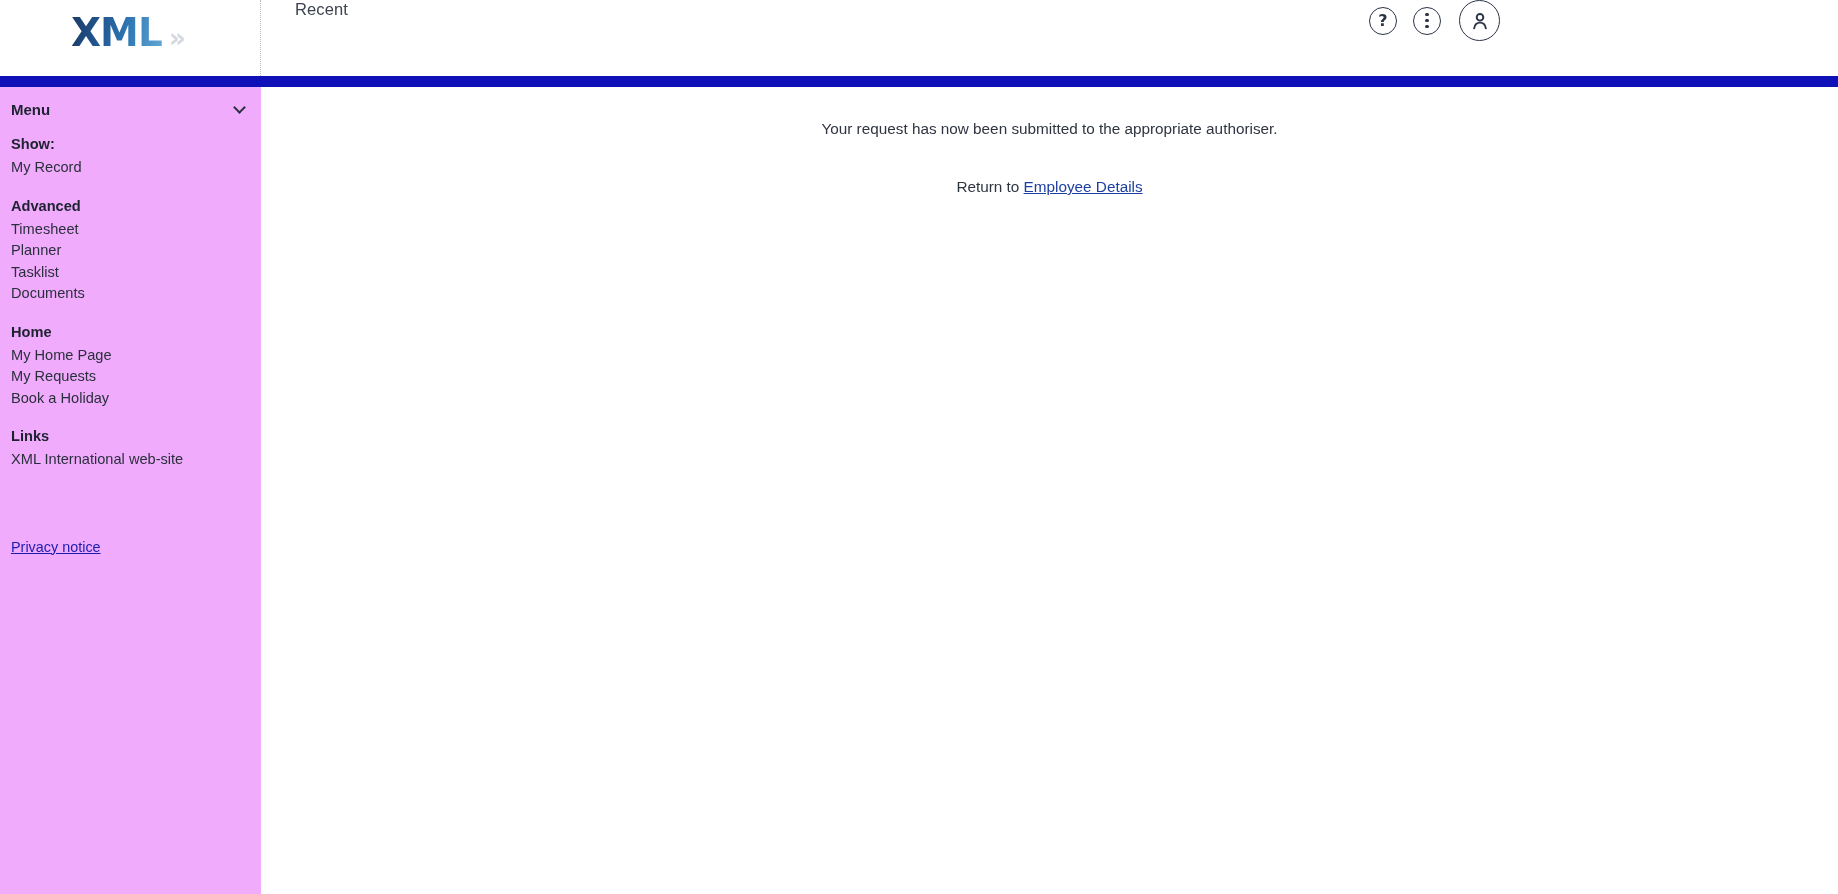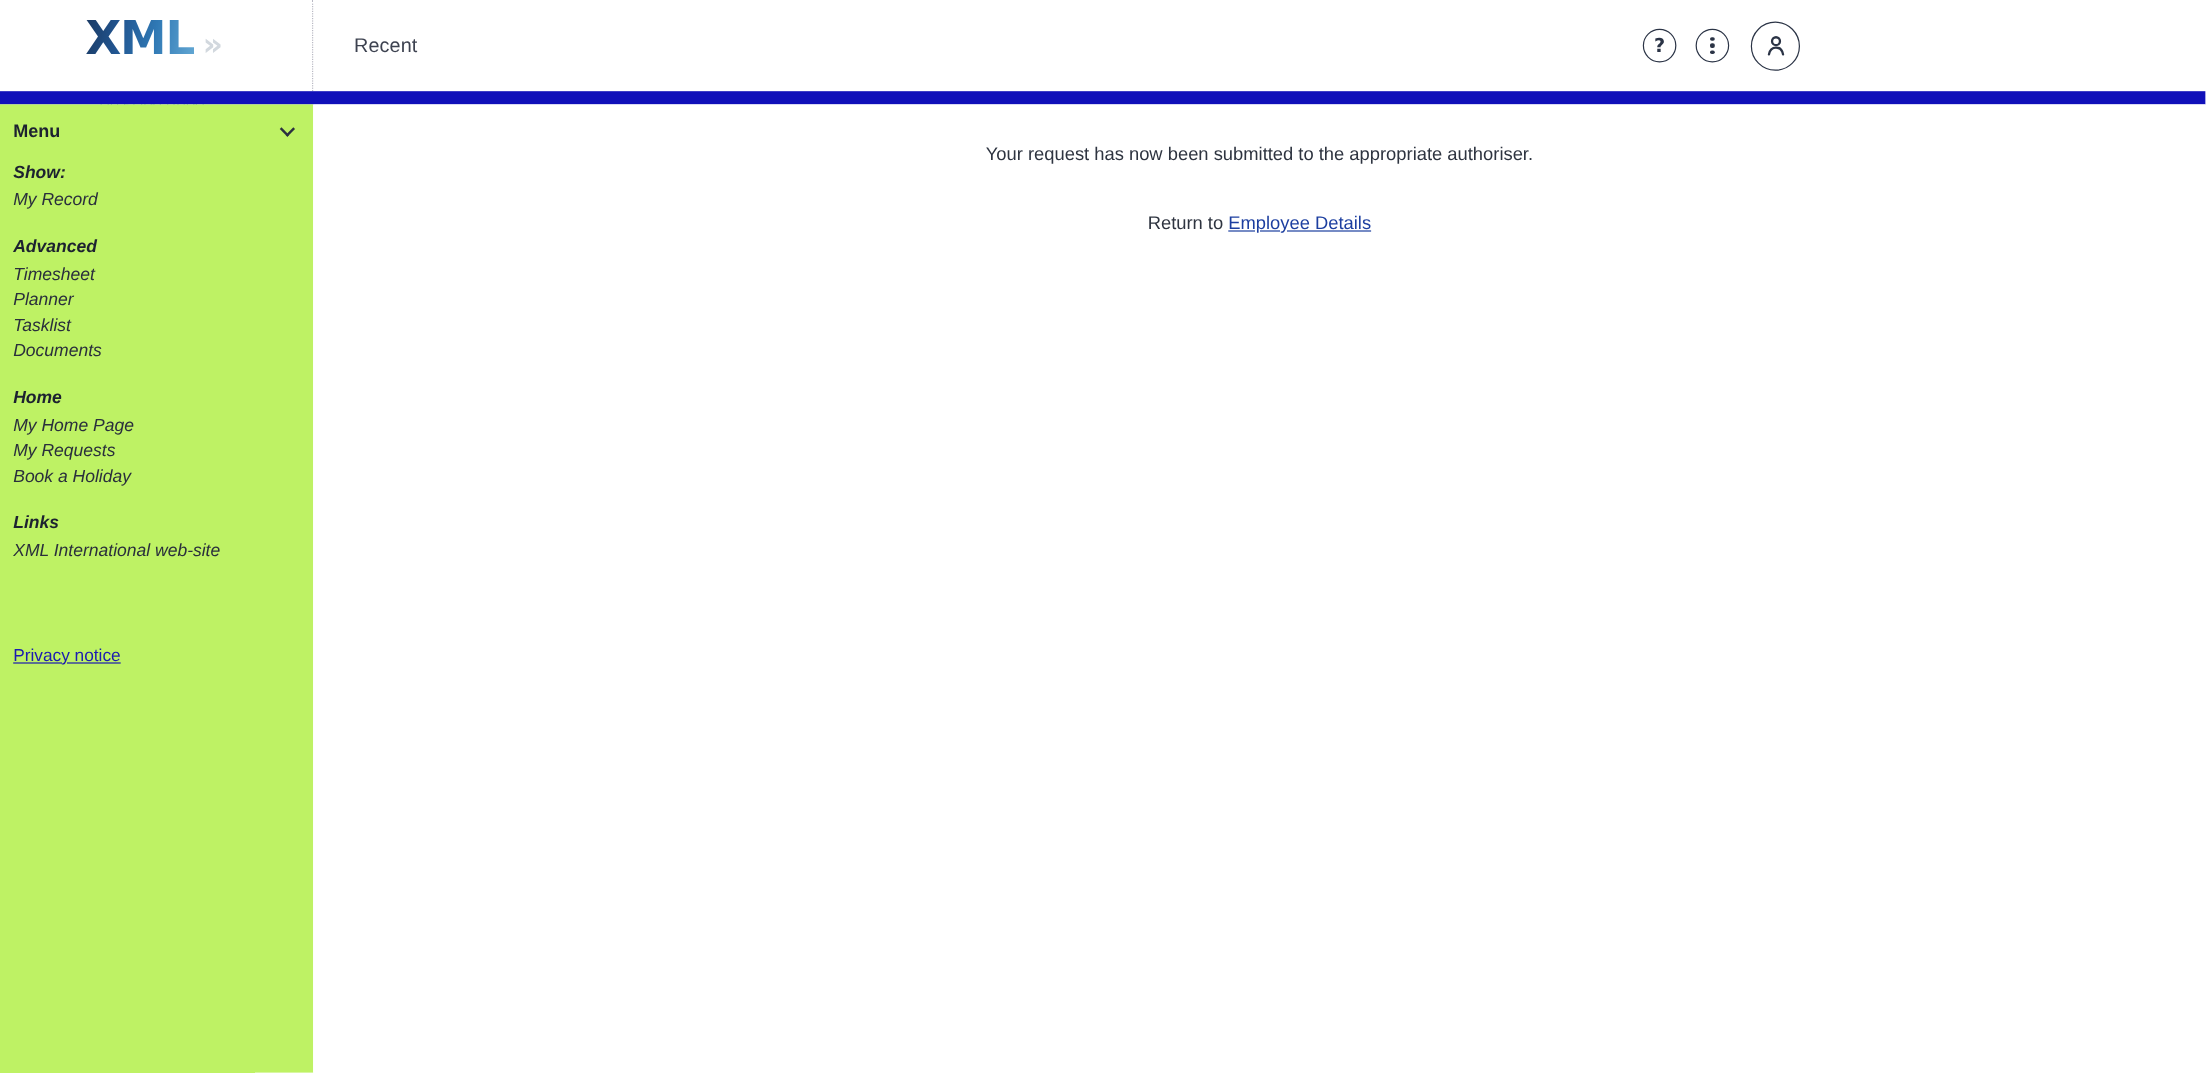--- a/index.html
+++ b/index.html
@@ -20,21 +20,21 @@
   }
 
   
   .topbar {
     position: absolute;
     left: 0; top: 0;
     width: 1522px;
     height: 76px;
     background: #ffffff;
     display: flex;
-    align-items: center;
+    align-items: flex-start;
   }
 
   .logo-zone {
     width: 261px;
     height: 76px;
     position: relative;
     display: flex;
     align-items: center;
     justify-content: center;
     border-right: 1px dotted #b9b9c4;
@@ -152,21 +152,21 @@
     background: #1010b9;
   }
 
   
   .sidebar {
     position: absolute;
     left: 0;
     top: 87px;
     width: 261px;
     height: 807px;
-    background: #bef264;
+    background: #f0abfc;
     font-size: 14.6px;
     color: #262a35;
   }
 
   .side-head {
     display: flex;
     align-items: center;
     justify-content: space-between;
     height: 44px;
     padding: 0 11px;
@@ -201,21 +201,21 @@
   }
 
   .group-link {
     display: block;
     line-height: 21.5px;
     color: #2a2f3c;
     text-decoration: none;
     font-size: 14.6px;
   }
 
-  .sidebar-links-wrap { padding: 0 11px 14px 11px; font-style: italic; }
+  .sidebar-links-wrap { padding: 0 11px 14px 11px; }
 
   .privacy-wrap {
     padding: 0 11px;
     margin-top: 54px;
   }
   .privacy-link {
     font-size: 14.4px;
     color: #1c1cb0;
     text-decoration: underline;
   }

